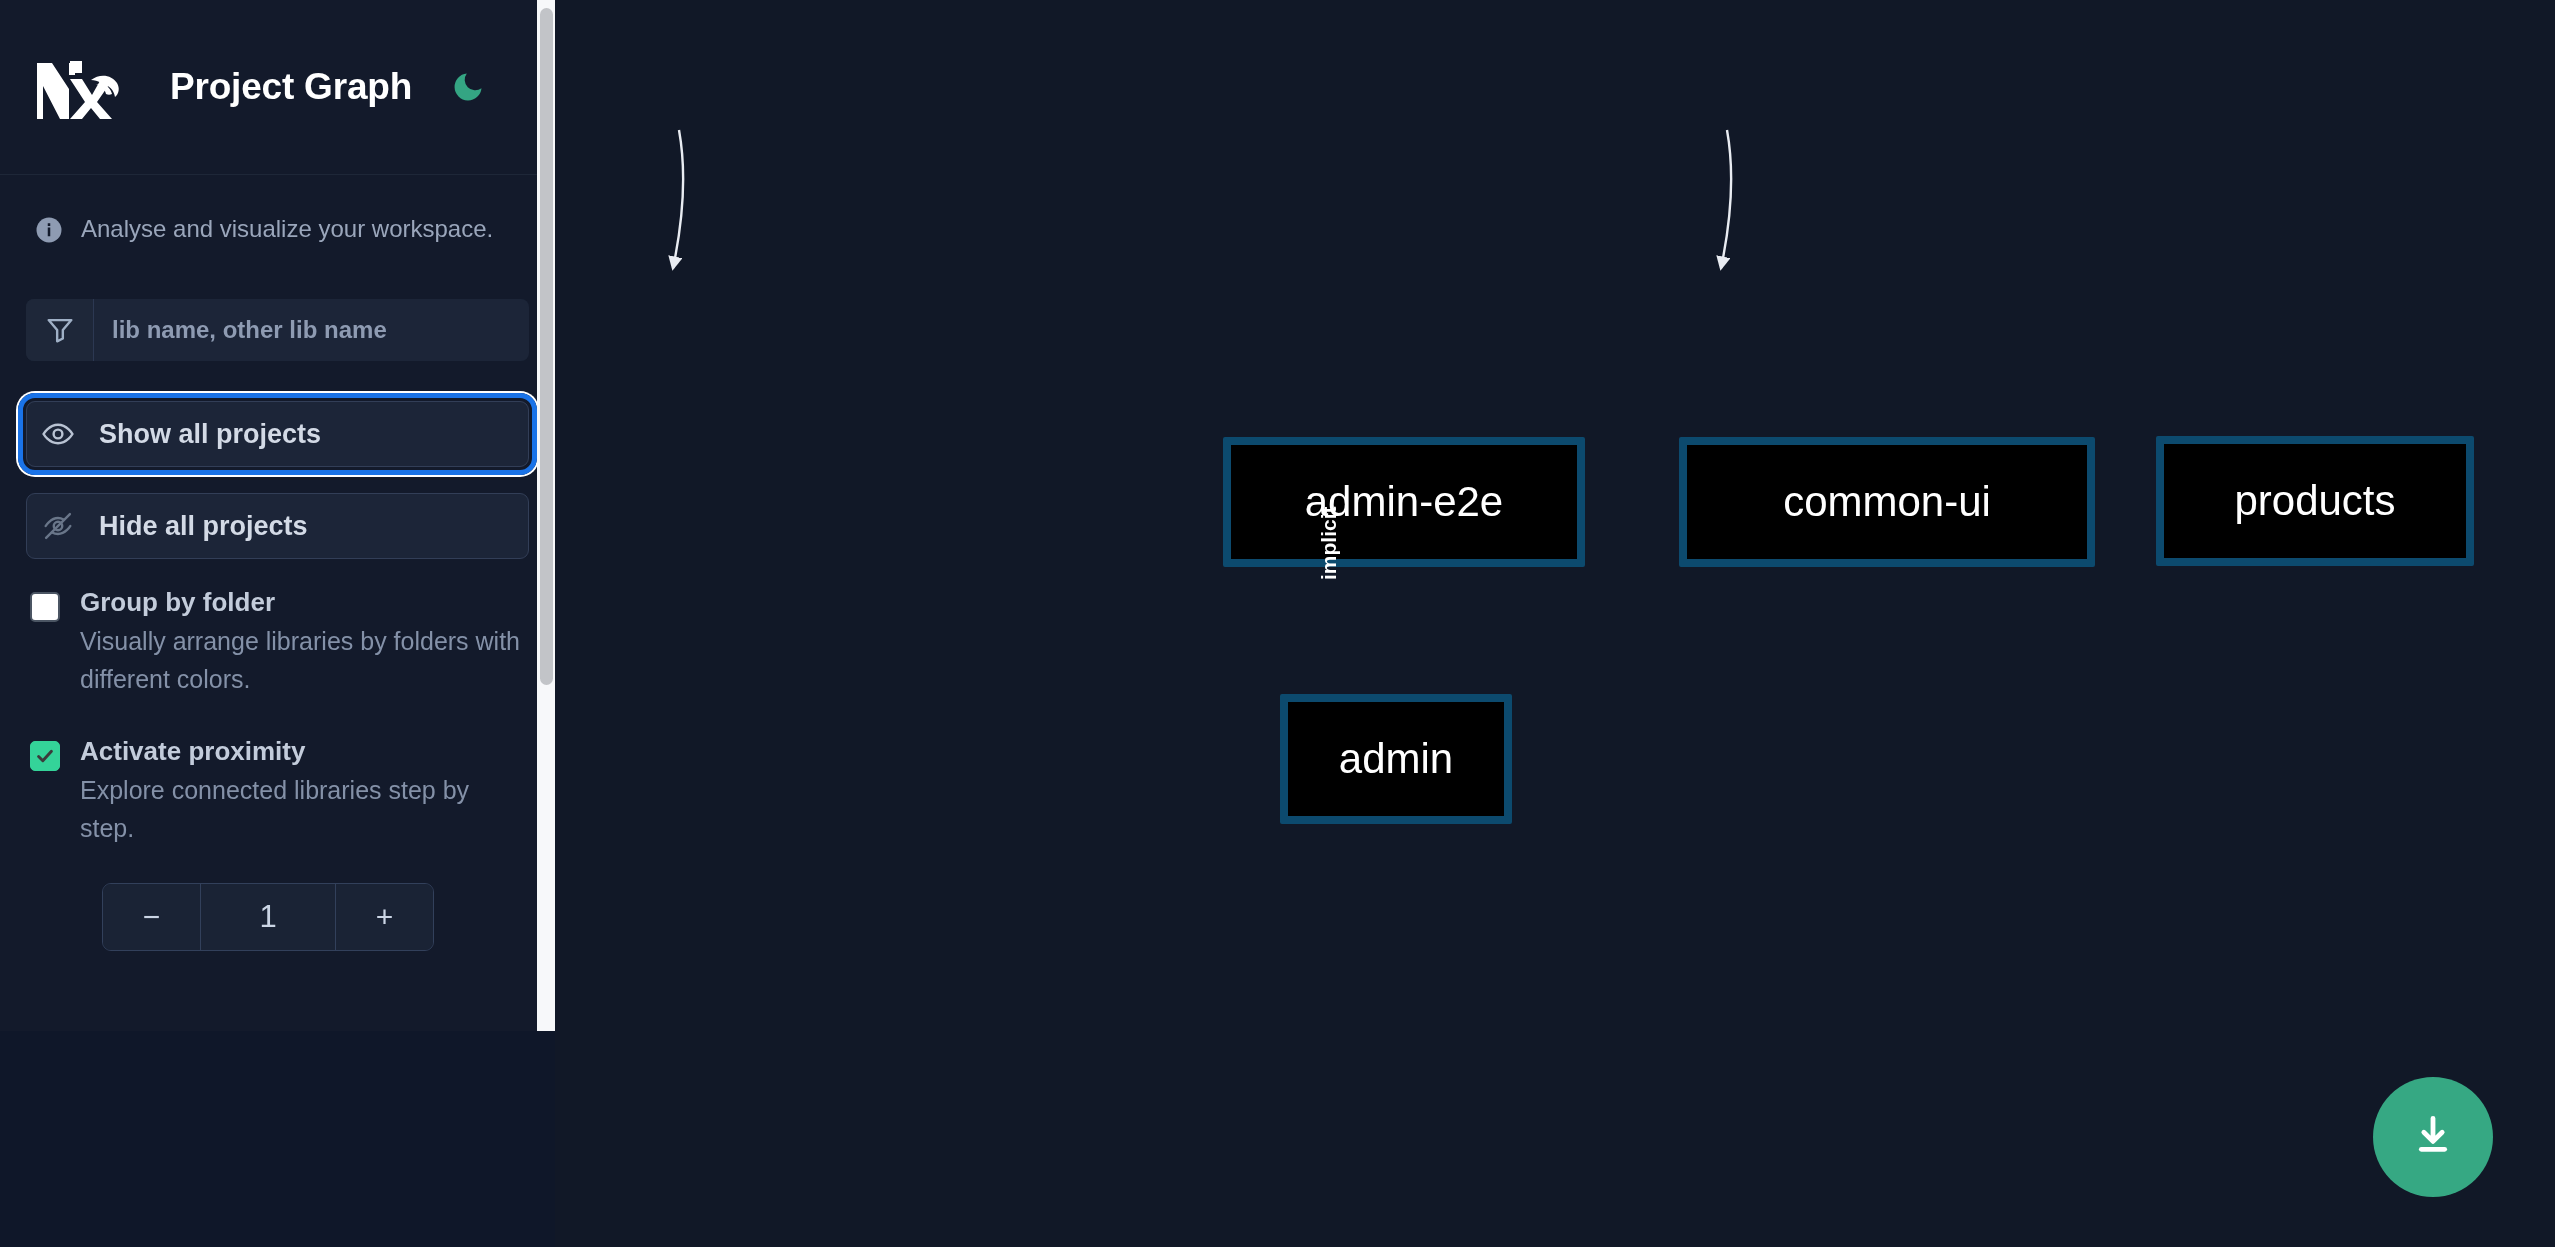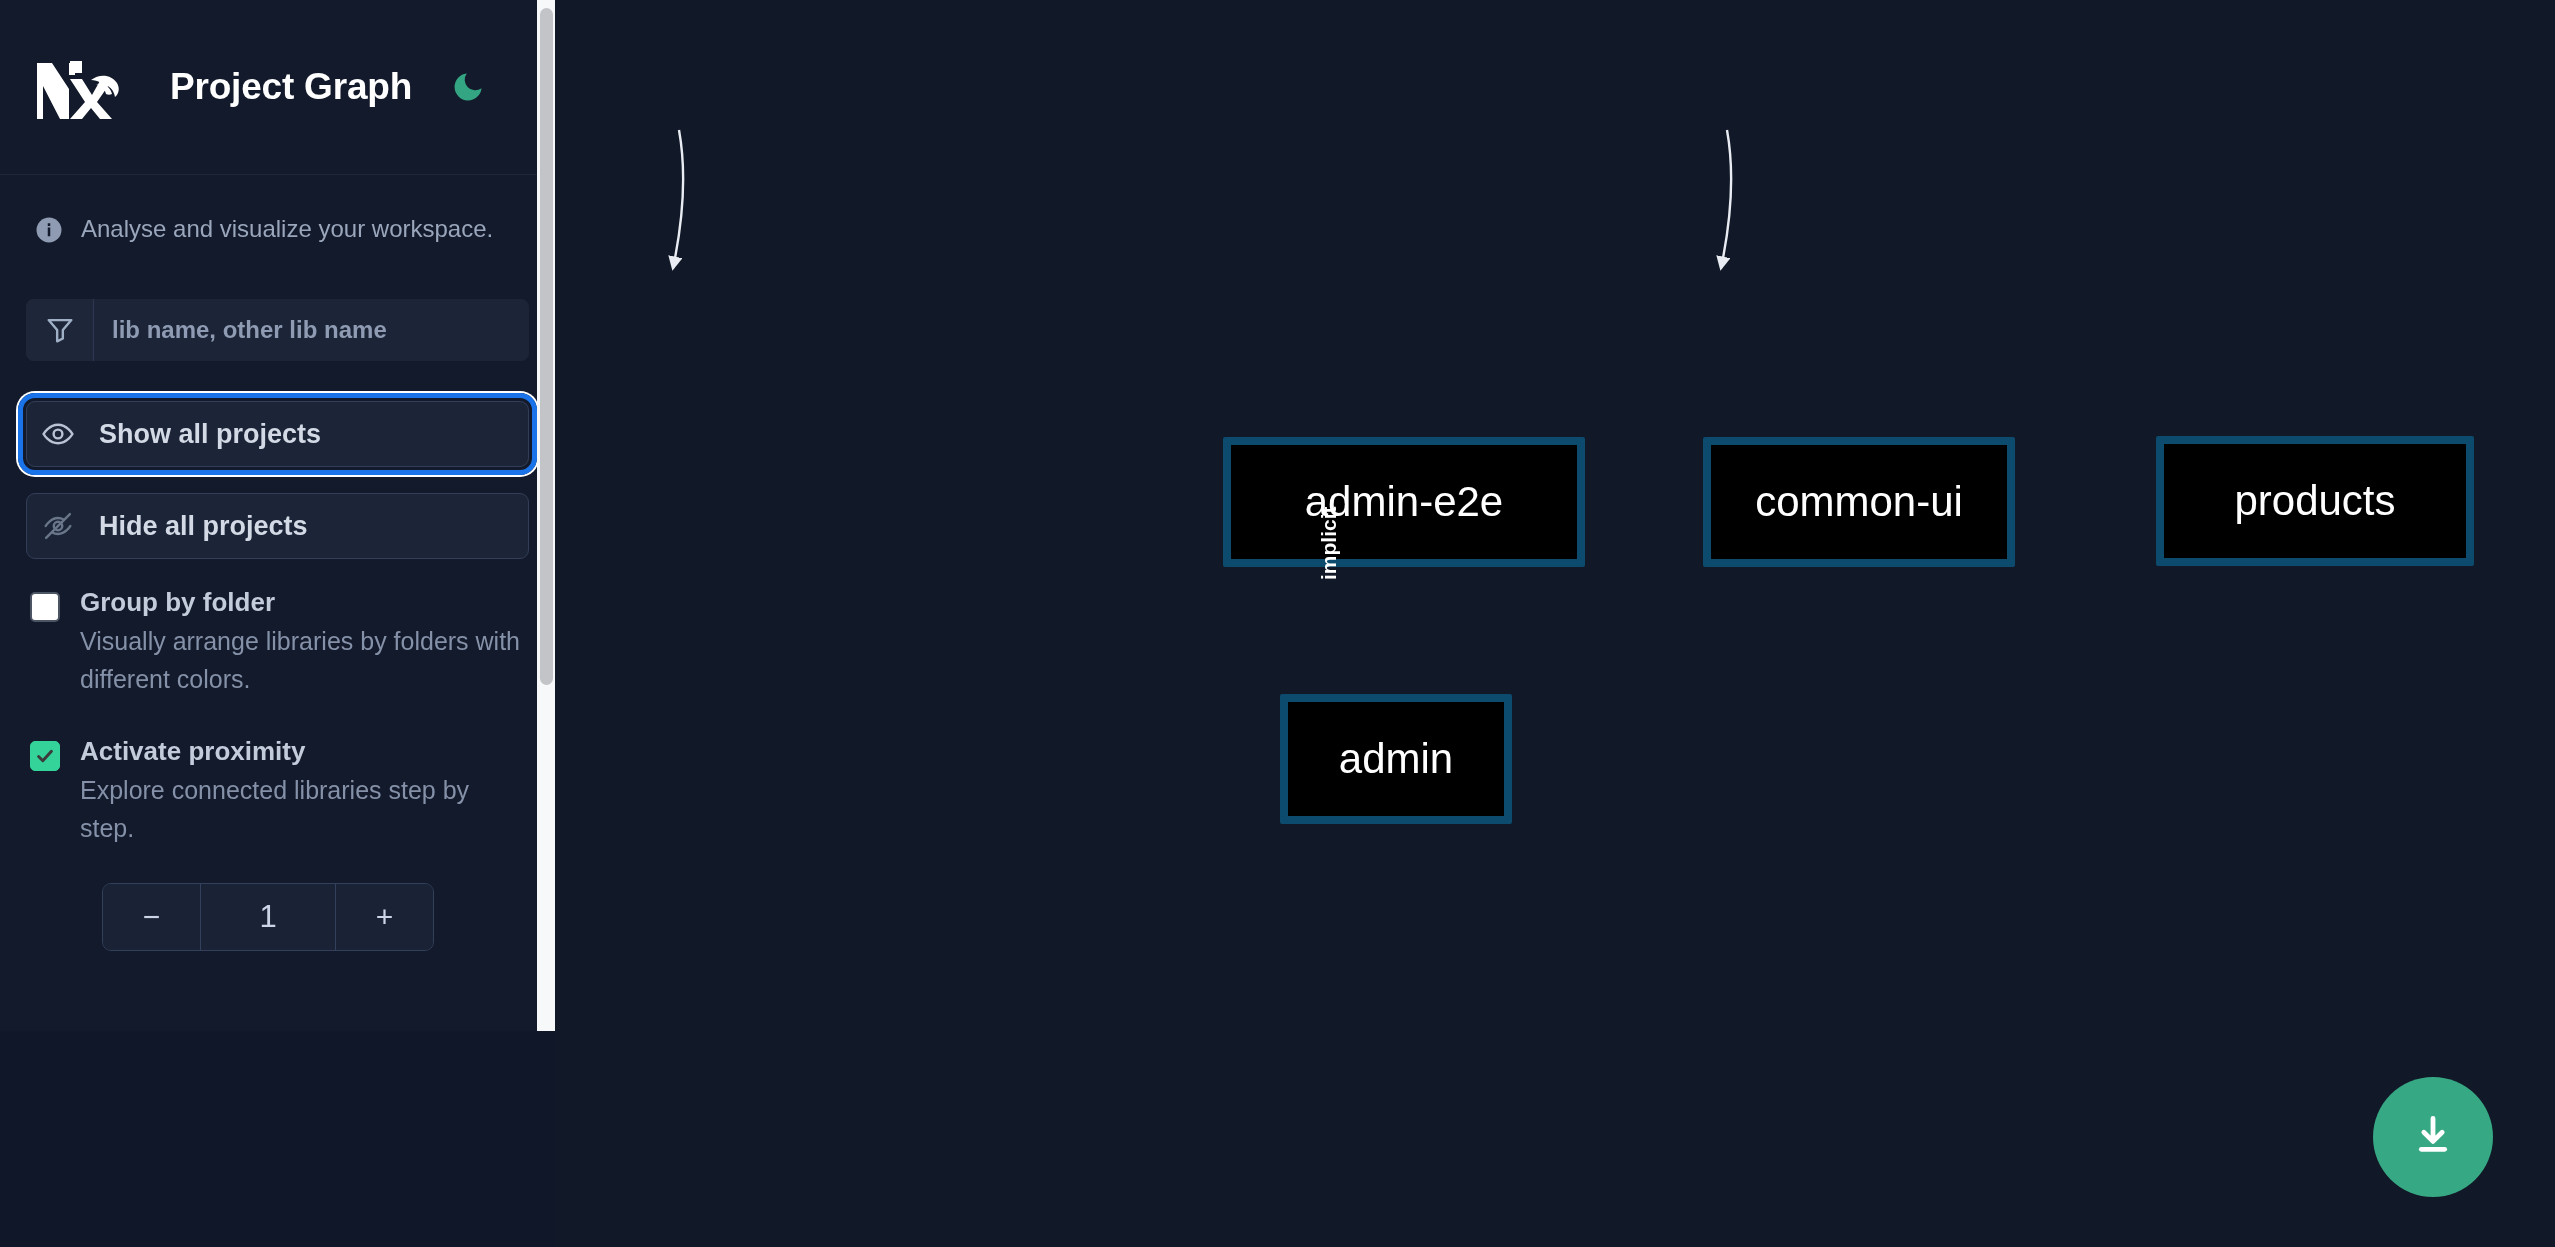--- a/index.html
+++ b/index.html
@@ -263,21 +263,21 @@
           <path d="M0 0 L10 5 L0 10 z" fill="#e9ecf2"></path>
         </marker>
       </defs>
       <path d="M124 130 C133 180 126 230 118 268" fill="none" stroke="#e9ecf2" stroke-width="2.4" marker-end="url(#arrow)"></path>
       <path d="M1172 130 C1181 180 1174 230 1166 268" fill="none" stroke="#e9ecf2" stroke-width="2.4" marker-end="url(#arrow)"></path>
     </svg>
 
     <div class="node" style="left:668px;top:437px;width:362px;height:130px">
       <span>admin-e2e</span>
     </div>
-    <div class="node" style="left:1148px;top:437px;width:312px;height:130px">
+    <div class="node" style="left:1124px;top:437px;width:416px;height:130px">
       <span>common-ui</span>
     </div>
     <div class="node" style="left:1601px;top:436px;width:318px;height:130px">
       <span>products</span>
     </div>
 
     <div class="node" style="left:725px;top:694px;width:232px;height:130px">
       <span>admin</span>
     </div>
 

